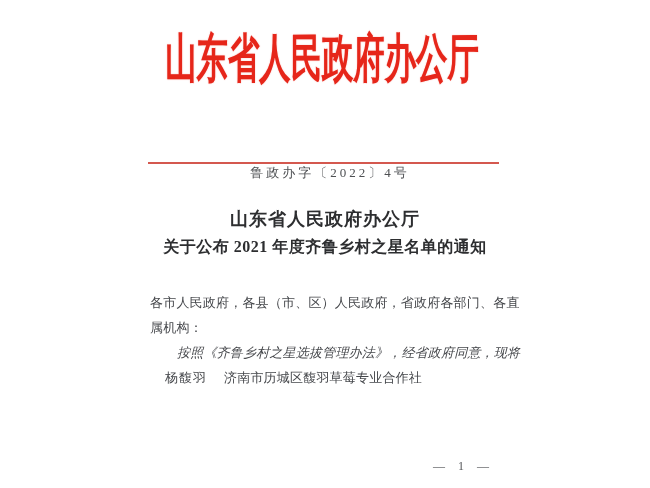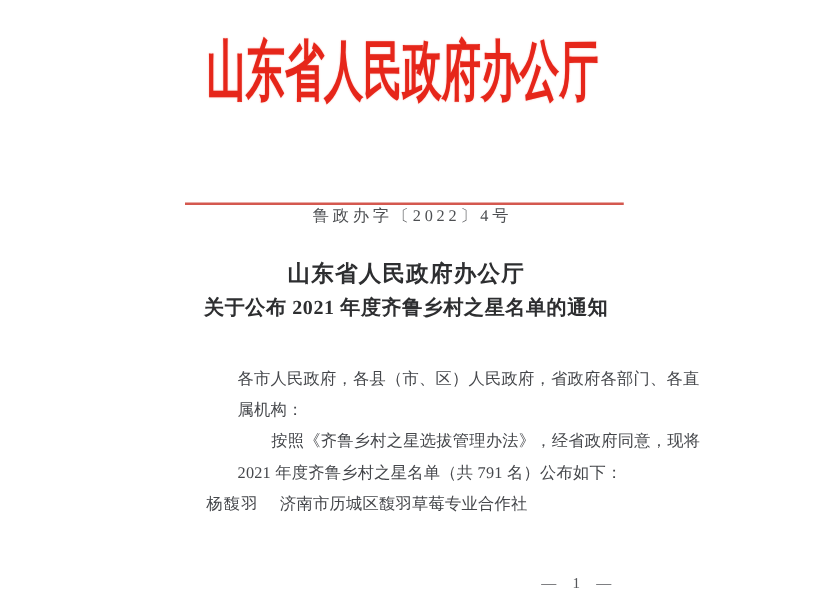--- a/index.html
+++ b/index.html
@@ -75,22 +75,22 @@
   
   .body-block {
     position: absolute;
     top: 290px; left: 150px;
     width: 368px;
     font-size: 13px;
     line-height: 25px;
     color: #45474b;
     letter-spacing: 0.2px;
   }
-  .body-line { white-space: nowrap; margin-left: 40px; }
-  .indent-2 { text-indent: 27px; }
+  .body-line { white-space: nowrap; }
+  .indent-2 { text-indent: 27px; font-style: italic; }
   .list-row {
     display: flex;
     padding-left: 15px;
     gap: 17px;
     white-space: nowrap;
   }
   .list-row .name { flex: 0 0 auto; letter-spacing: 1px; }
   .list-row .org { flex: 0 0 auto; }
   
   .page-number {
@@ -118,21 +118,20 @@
 
   <div class="title-block">
     <div class="title-line1">山东省人民政府办公厅</div>
     <div class="title-line2">关于公布 2021 年度齐鲁乡村之星名单的通知</div>
   </div>
 
   <div class="body-block">
     <div class="body-line">各市人民政府，各县（市、区）人民政府，省政府各部门、各直</div>
     <div class="body-line">属机构：</div>
     <div class="body-line indent-2">按照《齐鲁乡村之星选拔管理办法》，经省政府同意，现将</div>
-    <div class="body-line">2021 年度齐鲁乡村之星名单（共 791 名）公布如下：</div>
 
     <div class="list-row">
       <span class="name">杨馥羽</span>
       <span class="org">济南市历城区馥羽草莓专业合作社</span>
     </div>
   </div>
 
   <div class="page-number">— 1 —</div>
 
 </div>

